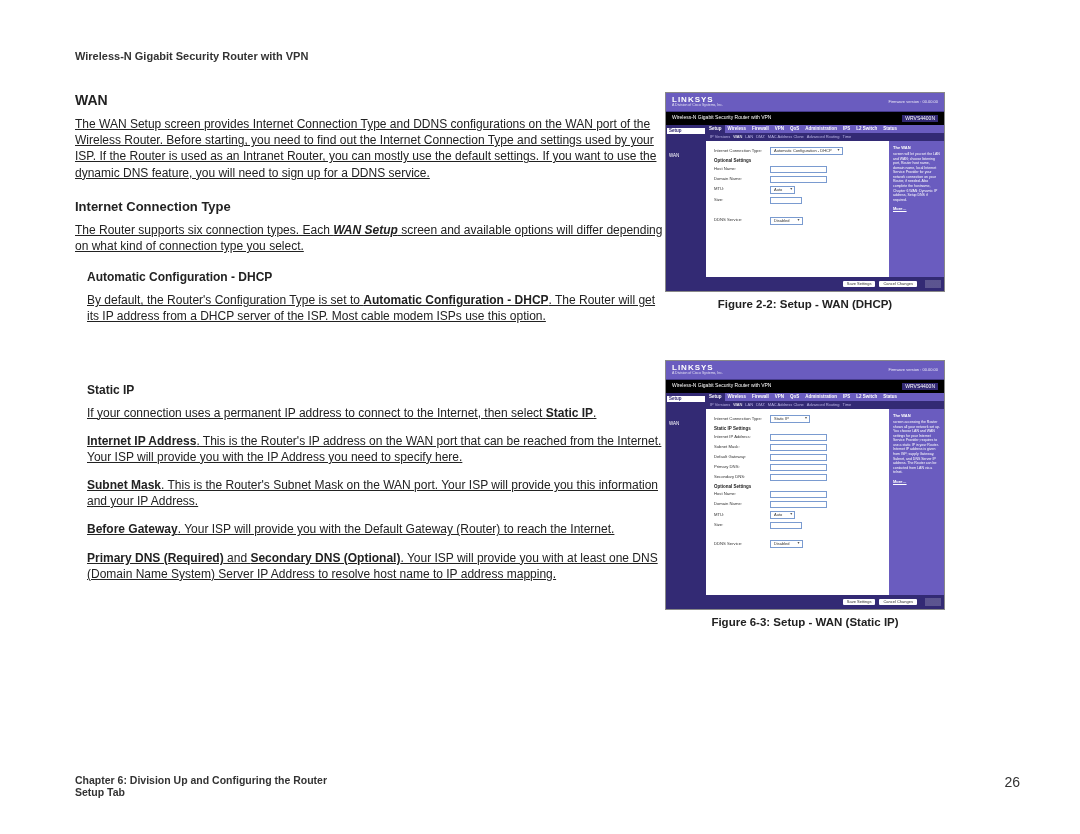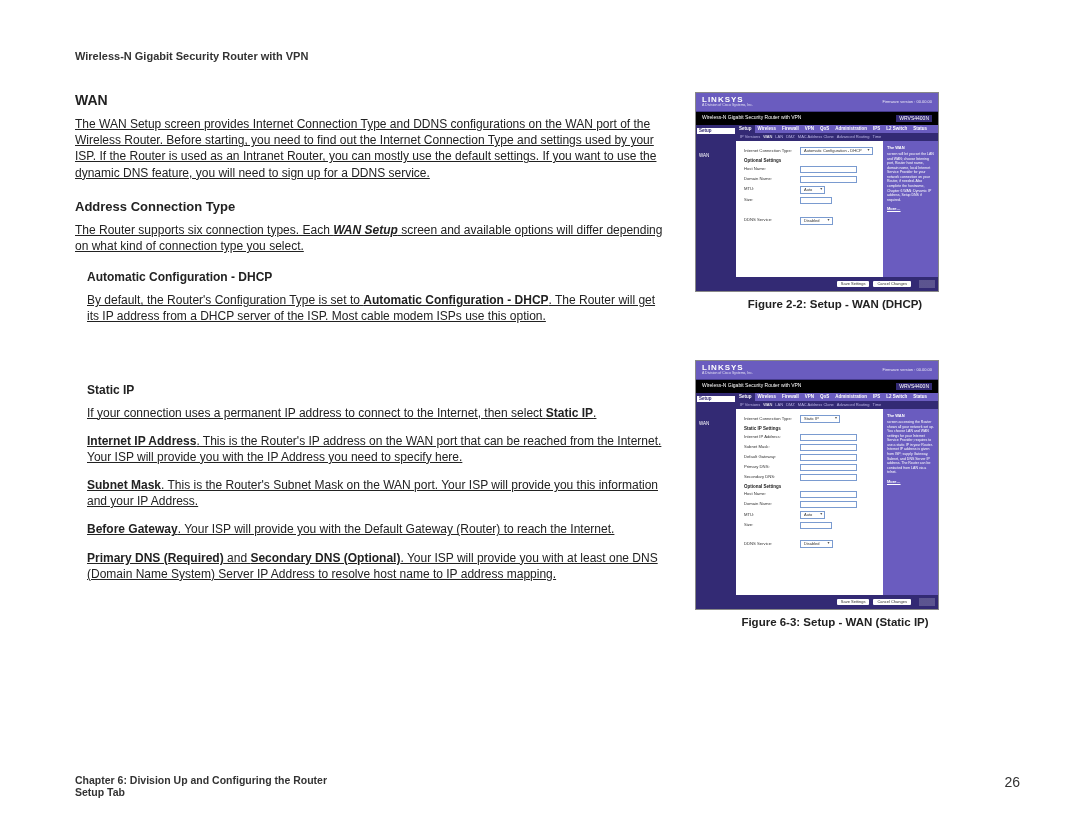--- a/index.html
+++ b/index.html
@@ -20,21 +20,20 @@
     height: 834px;
   }
   .doc-header {
     font-size: 11px;
     font-weight: bold;
     color: #333;
     margin-bottom: 30px;
   }
   .columns {
     display: flex;
-    gap: 30px;
   }
   .left-col {
     flex: 0 0 590px;
   }
   .right-col {
     flex: 0 0 280px;
   }
   h2.section {
     font-size: 14px;
     font-weight: bold;
@@ -60,21 +59,21 @@
     margin-left: 12px;
   }
   .b { font-weight: bold; }
   .i { font-style: italic; }
 
   
   .figure {
     margin-bottom: 20px;
   }
   .thumb {
-    width: 244px;
+    width: 280px;
     box-sizing: border-box;
     border: 1px solid #888;
     background: #fff;
     font-size: 4.5px;
     line-height: 1;
     display: flex;
     flex-direction: column;
   }
   .thumb-top {
     background: #6a5cbf;
@@ -269,21 +268,21 @@
 
 <div class="page">
   <div class="doc-header">Wireless-N Gigabit Security Router with VPN</div>
 
   <div class="columns">
 
     <div class="left-col">
       <h2 class="section">WAN</h2>
       <p class="body">The WAN Setup screen provides Internet Connection Type and DDNS configurations on the WAN port of the Wireless Router. Before starting, you need to find out the Internet Connection Type and settings used by your ISP. If the Router is used as an Intranet Router, you can mostly use the default settings. If you want to use the dynamic DNS feature, you will need to sign up for a DDNS service.</p>
 
-      <h3 class="sub">Address Connection Type</h3>
+      <h3 class="sub">Internet Connection Type</h3>
       <p class="body">
         <span>The Router supports six connection types. Each </span><span class="b i">WAN Setup</span><span> screen and available options will differ depending on what kind of connection type you select.</span>
       </p>
 
       <h4 class="subsub">Automatic Configuration - DHCP</h4>
       <p class="body indent">
         <span>By default, the Router's Configuration Type is set to </span><span class="b">Automatic Configuration - DHCP</span><span>. The Router will get its IP address from a DHCP server of the ISP. Most cable modem ISPs use this option.</span>
       </p>
 
       <div style="height:30px"></div>

